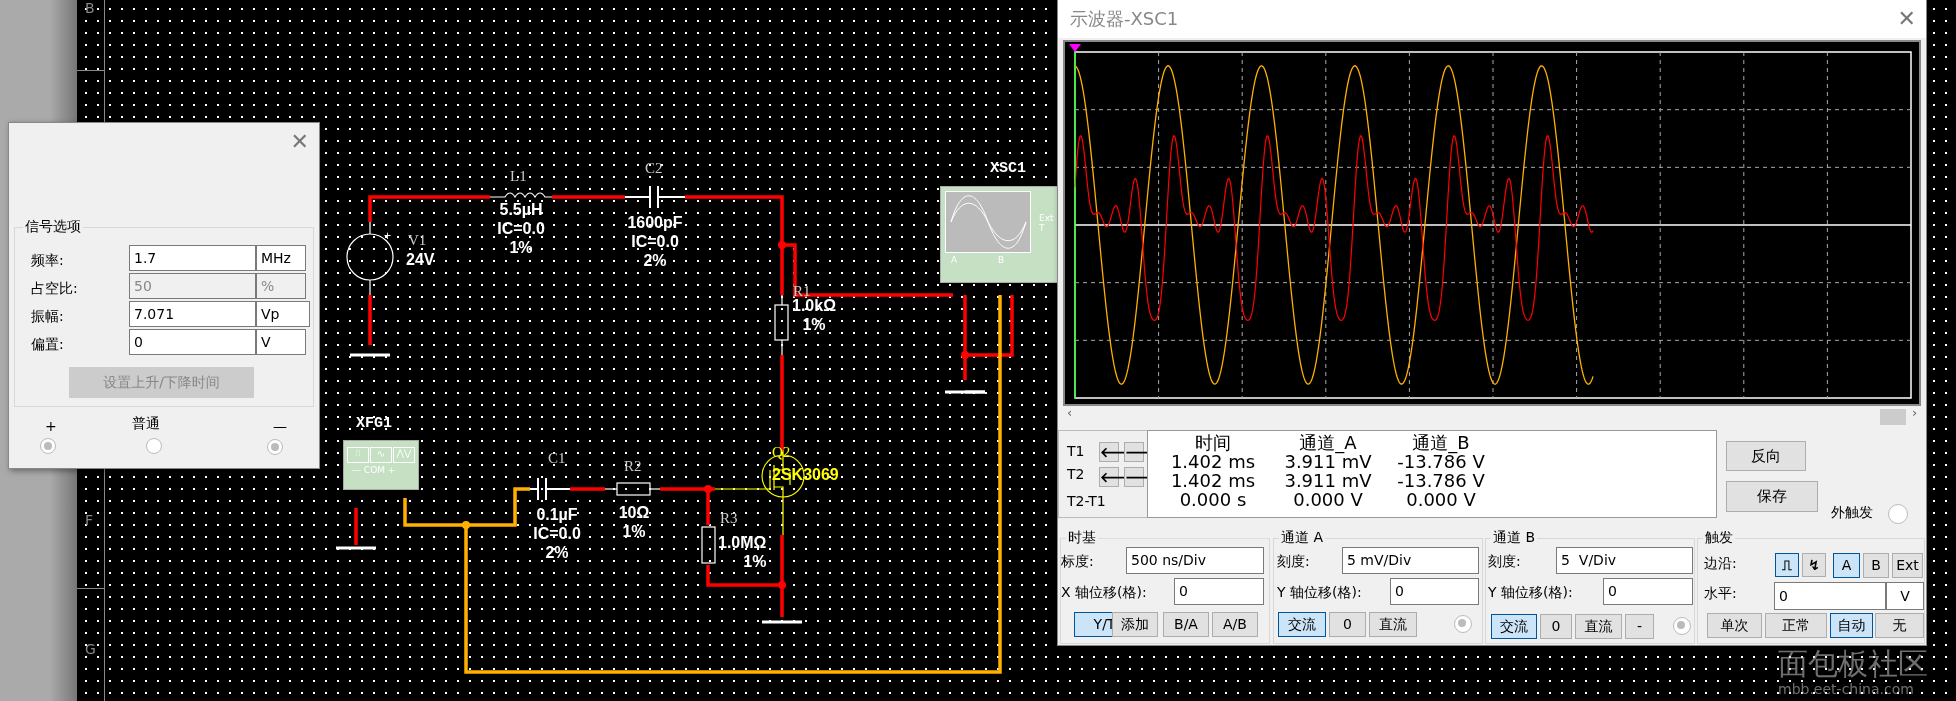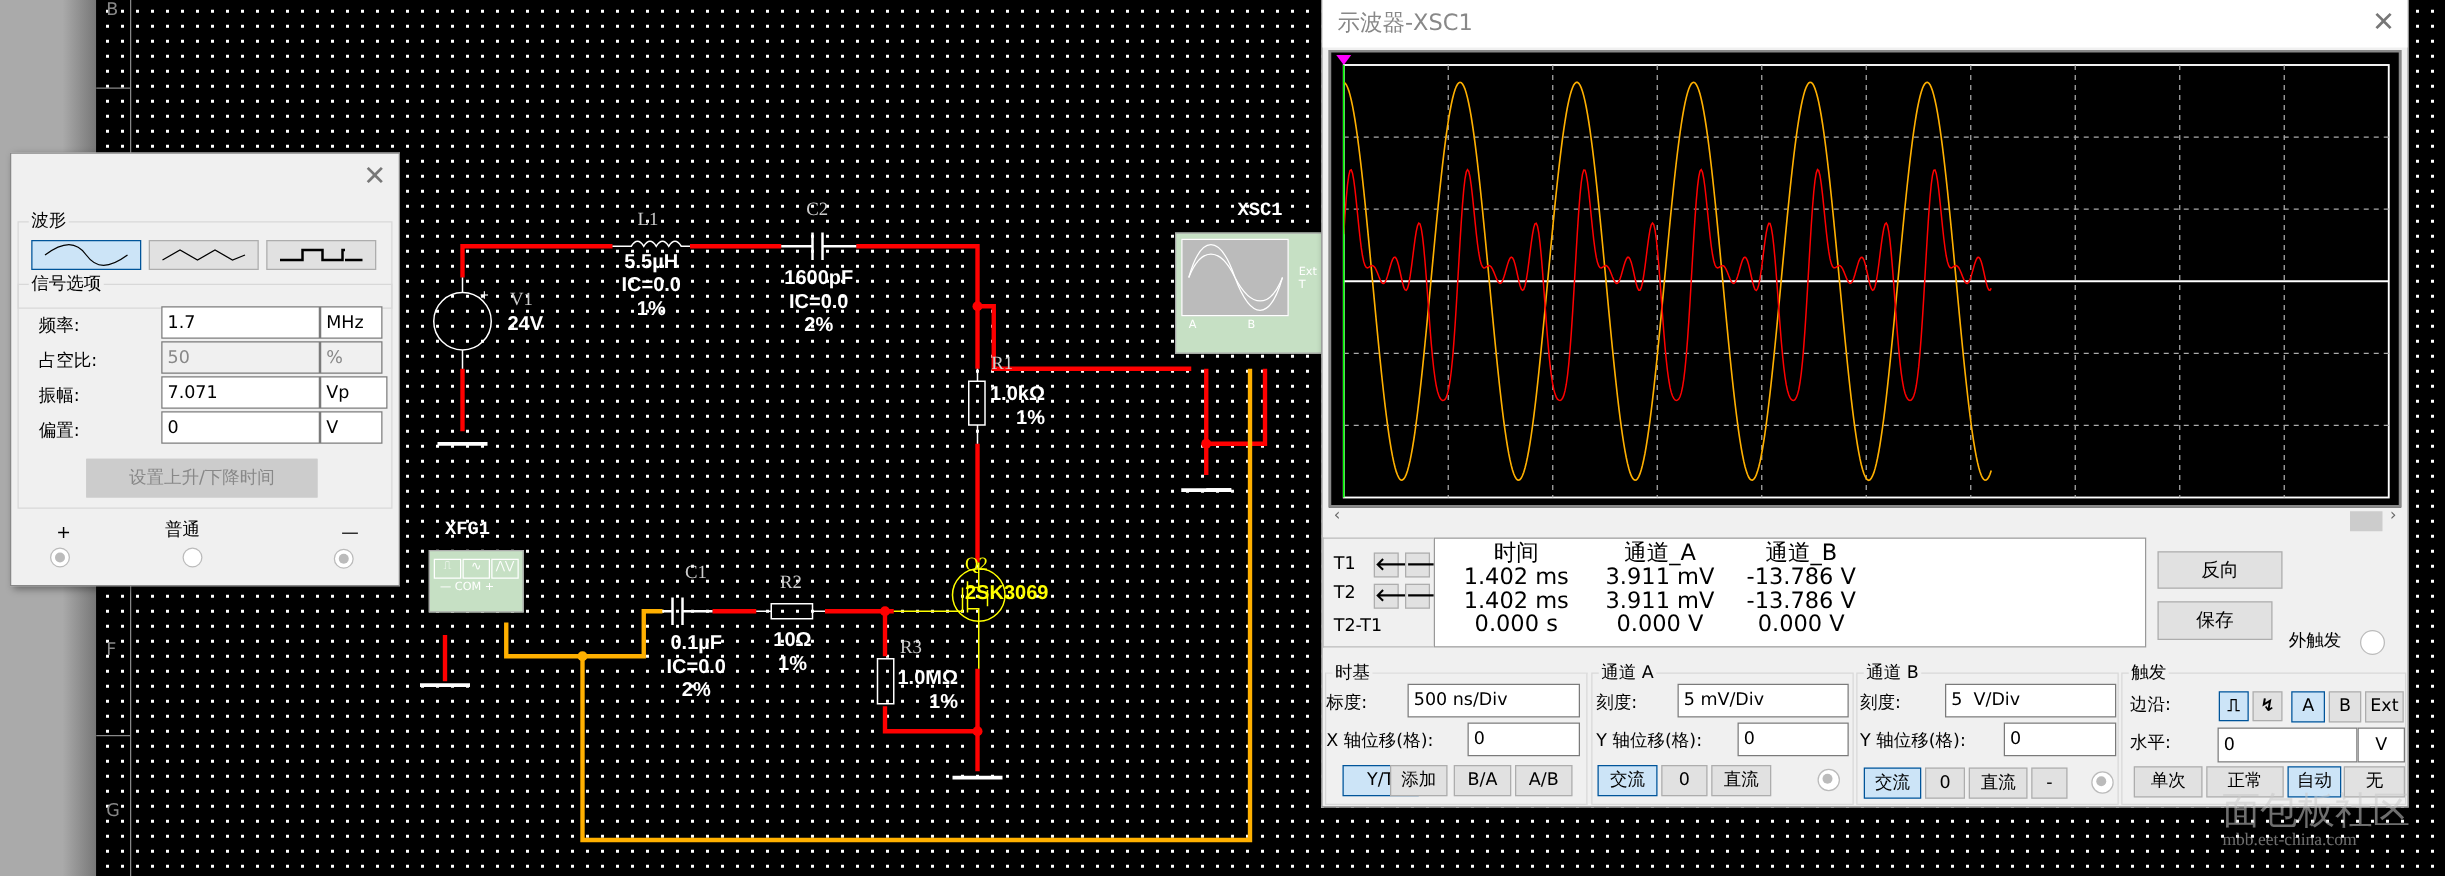--- a/index.html
+++ b/index.html
@@ -27,21 +27,21 @@
   .btn{position:absolute;background:#e1e1e1;border:1px solid #adadad;box-sizing:border-box;font-size:14px;text-align:center;color:#000;cursor:pointer;}
   .btn.on{background:#cce4f7;border-color:#005499;}
   .btn.dis{background:#ccc;color:#888;border-color:#ccc;}
   .radio{position:absolute;width:16px;height:16px;border-radius:50%;border:1px solid #bbb;background:#fff;box-sizing:border-box;}
   .radio.dot::after{content:"";position:absolute;left:3px;top:3px;width:8px;height:8px;border-radius:50%;background:#bbb;}
 
   
   .screen{position:absolute;left:1063px;top:40px;width:858px;height:366px;background:#000;border:2px solid #888;box-sizing:border-box;}
   .datapanel{position:absolute;background:#fff;border:1px solid #999;}
   .dcol{position:absolute;font-size:18px;text-align:center;line-height:19px;}
-  .watermark{position:absolute;left:1778px;top:628px;color:rgba(200,200,200,.55);font-size:30px;font-family:Liberation Serif, serif;}
+  .watermark{position:absolute;left:1778px;top:644px;color:rgba(200,200,200,.55);font-size:30px;}
   .watermark small{display:block;font-size:14px;margin-top:-4px;}
 </style>
 </head>
 <body>
 
 <div class="gray-left"></div>
 <div class="canvas"></div>
 <div class="ruler">
   <span class="lbl" style="top:0px">B</span>
   <div class="div" style="top:70px"></div>
@@ -121,21 +121,21 @@
     <div>IC=0.0</div>
     <div>1%</div>
 </div>
 <span class="ref" style="left:645px;top:160px">C2</span>
 <div class="clabel" style="left:620px;top:213px;width:70px">
   <div>1600pF</div>
     <div>IC=0.0</div>
     <div>2%</div>
 </div>
 <span class="ref" style="left:793px;top:283px">R1</span>
-<div class="clabel" style="left:792px;top:306px;text-align:right">
+<div class="clabel" style="left:792px;top:296px;text-align:center">
   <div>1.0kΩ</div>
     <div>1%</div>
 </div>
 <span class="ref mono" style="left:990px;top:160px">XSC1</span>
 <span class="ref mono" style="left:356px;top:415px">XFG1</span>
 <span class="ref" style="left:548px;top:450px">C1</span>
 <div class="clabel" style="left:522px;top:505px;width:70px">
   <div>0.1µF</div>
     <div>IC=0.0</div>
     <div>2%</div>
@@ -167,38 +167,20 @@
         <path d="M5 30 C15 5 30 5 42 30 C55 55 70 55 80 30" stroke="#fff" fill="none"></path>
       </svg>
   </div>
   <span style="position:absolute;left:10px;top:68px;color:#fff;font-size:9px">A</span>
   <span style="position:absolute;left:57px;top:68px;color:#fff;font-size:9px">B</span>
   <span style="position:absolute;left:98px;top:26px;color:#fff;font-size:9px">Ext T</span>
 </div>
 
 <div class="win" style="left:8px;top:122px;width:310px;height:345px;">
   <span class="close">✕</span>
-  <div class="group" style="left:5px;top:54px;width:298px;height:68px;">
-    <span class="gtitle" style="left:8px;top:-10px">波形</span>
-    <div class="btn on" style="left:10px;top:14px;width:88px;height:24px">
-      <svg width="86" height="22">
-          <path d="M10 11 C25 0 35 0 43 11 C51 22 61 22 76 11" stroke="#000" fill="none"></path>
-        </svg>
-    </div>
-    <div class="btn" style="left:104px;top:14px;width:88px;height:24px">
-      <svg width="86" height="22">
-          <path d="M10 15 L24 7 L38 15 L52 7 L66 15 L76 11" stroke="#000" fill="none"></path>
-        </svg>
-    </div>
-    <div class="btn" style="left:198px;top:14px;width:88px;height:24px">
-      <svg width="86" height="22">
-          <path d="M10 15 H28 V7 H44 V15 H60 V7 H62 M62 15 H76" stroke="#000" stroke-width="2" fill="none"></path>
-        </svg>
-    </div>
-  </div>
   <div class="group" style="left:5px;top:104px;width:298px;height:178px;">
     <span class="gtitle" style="left:8px;top:-10px">信号选项</span>
   </div>
 
   <span class="lab" style="left:22px;top:129px">频率:</span>
   <div class="inp" style="left:120px;top:122px;width:127px">1.7</div>
   <div class="inp" style="left:247px;top:122px;width:50px">MHz</div>
   <span class="lab" style="left:22px;top:157px">占空比:</span>
   <div class="inp dis" style="left:120px;top:150px;width:127px">50</div>
   <div class="inp dis" style="left:247px;top:150px;width:50px">%</div>
@@ -272,21 +254,21 @@
     <div>3.911 mV</div>
     <div>0.000 V</div>
   </div>
   <div class="dcol" style="left:238px;top:2px;width:110px">
     <div>通道_B</div>
     <div>-13.786 V</div>
     <div>-13.786 V</div>
     <div>0.000 V</div>
   </div>
 </div>
-<div class="btn" style="left:1726px;top:441px;width:100px;height:30px;line-height:28px;font-size:15px">反向</div>
+<div class="btn" style="left:1726px;top:441px;width:80px;height:30px;line-height:28px;font-size:15px">反向</div>
 <div class="btn" style="left:1726px;top:481px;width:92px;height:31px;line-height:29px;font-size:15px">保存</div>
 <span class="lab" style="left:1831px;top:504px">外触发</span>
 <div class="radio" style="left:1888px;top:504px;width:20px;height:20px"></div>
 
 <div class="group" style="left:1060px;top:538px;width:208px;height:104px;border-top-color:#ddd;"></div>
 <span class="gtitle" style="left:1066px;top:529px">时基</span>
 <span class="lab" style="left:1061px;top:553px">标度:</span>
 <div class="inp" style="left:1126px;top:547px;width:138px;height:27px">500 ns/Div</div>
 <span class="lab" style="left:1061px;top:584px">X 轴位移(格):</span>
 <div class="inp" style="left:1174px;top:578px;width:90px;height:27px">0</div>

